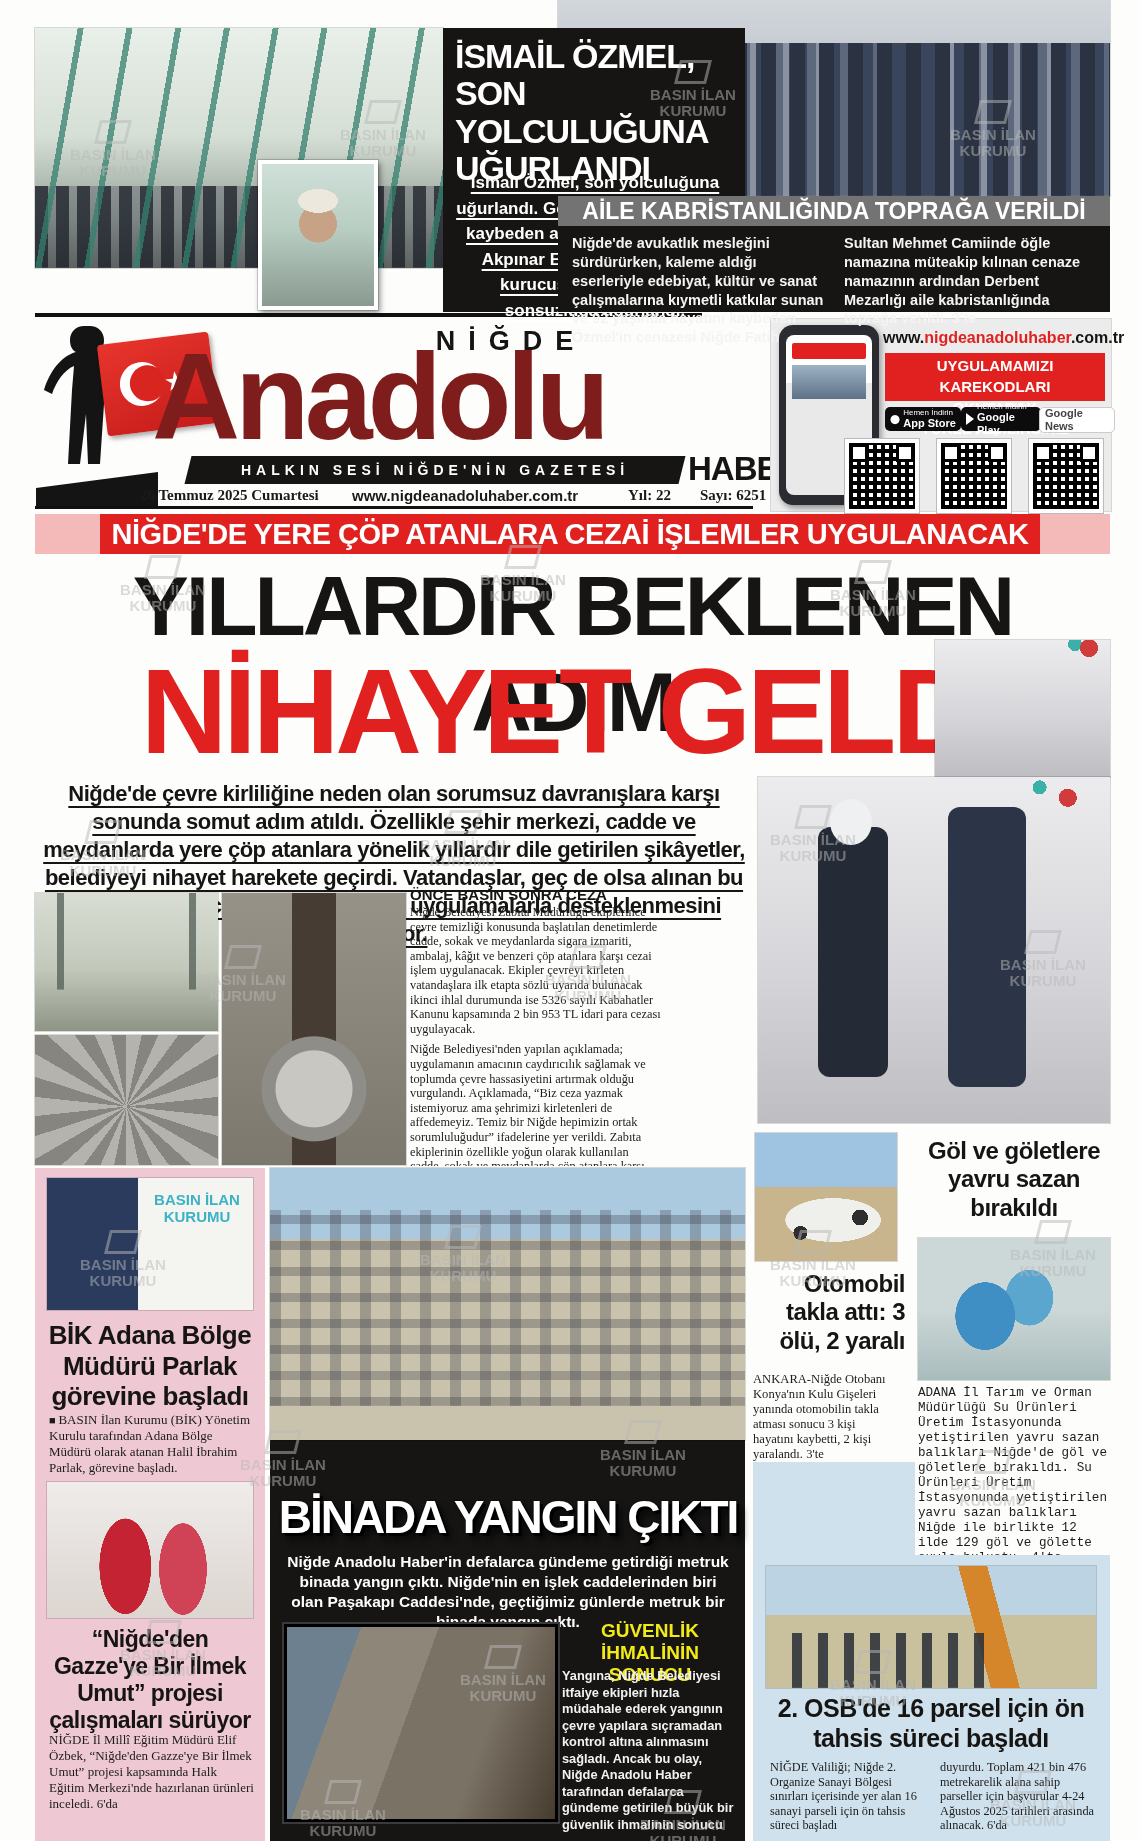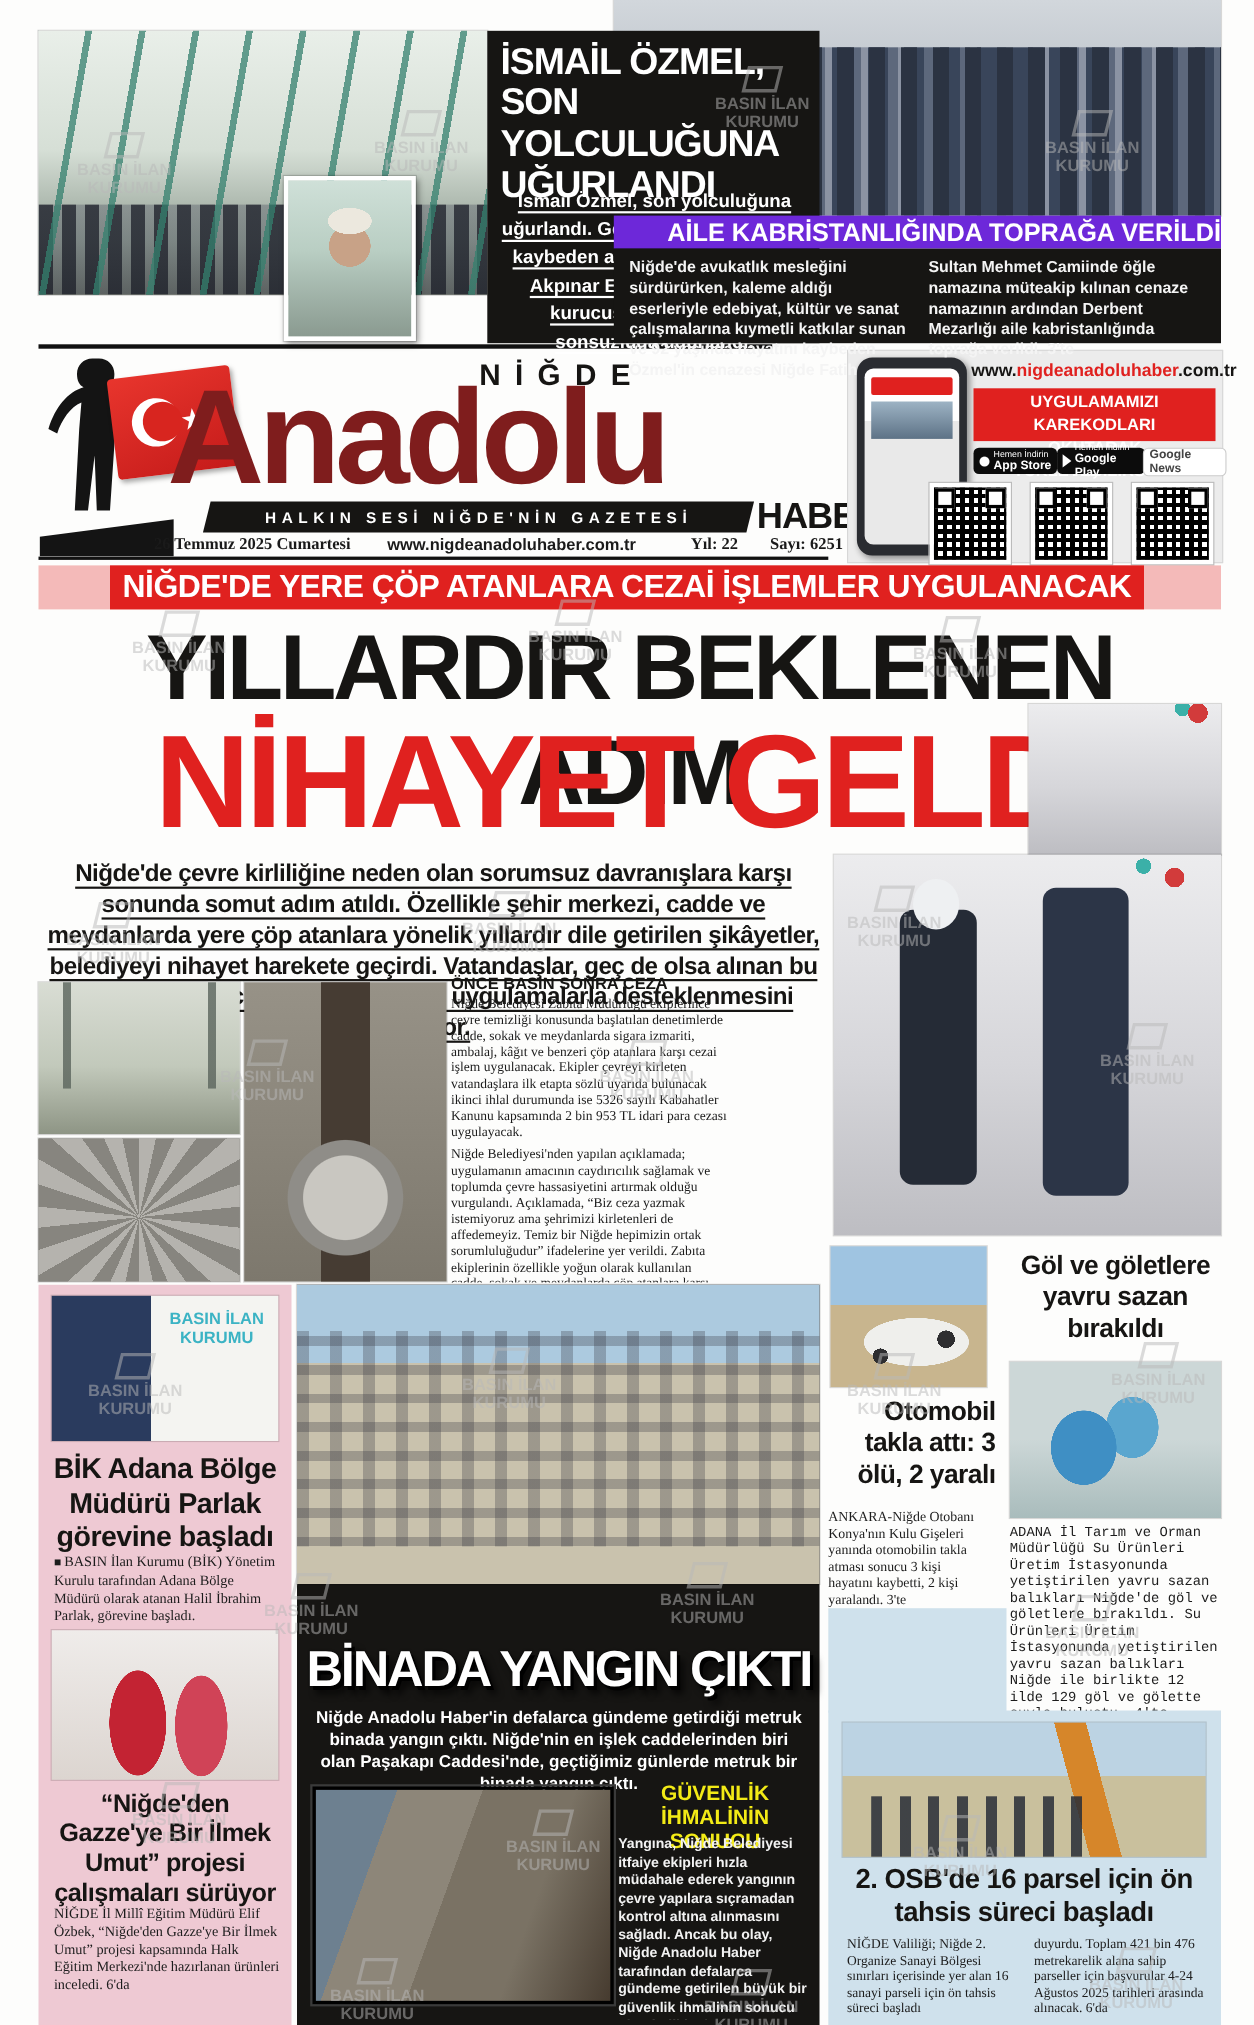--- a/index.html
+++ b/index.html
@@ -14,21 +14,21 @@
       linear-gradient(180deg,#e9efe9 0%,#d6dfd6 45%,#93a095 80%,#5a6057 100%);}
   .photo-funeral{background:
       repeating-linear-gradient(90deg,#2b3342 0 15px,#49536500 15px 23px,#737b8b00 23px 29px) bottom/100% 78% no-repeat,
       repeating-linear-gradient(90deg,#39455a 0 18px,#5d687c 18px 27px,#8b93a3 27px 33px) bottom/100% 78% no-repeat,
       linear-gradient(#d2d7dc,#a2aab4);}
   .panel-black{background:#161513;}
   .top-headline{color:#fff;font-weight:900;font-size:34px;line-height:1.1;letter-spacing:-1px;
       text-align:left;}
   .top-deck{color:#fff;font-weight:bold;font-size:17px;line-height:1.5;text-align:center;
       text-decoration:underline;text-decoration-thickness:2px;text-underline-offset:4px;}
-  .red-banner{background:#6d28d9;color:#fff;font-weight:900;font-size:23px;text-align:right;}
+  .red-banner{background:#737373;color:#fff;font-weight:900;font-size:23px;text-align:center;}
   .top-body{color:#f4f4f4;font-weight:bold;font-size:14.5px;line-height:1.3;column-count:2;column-gap:20px;}
   .photo-portrait{background:
       radial-gradient(ellipse 20px 12px at 50% 26%, #ece8de 0 99%, transparent 100%),
       radial-gradient(circle 19px at 50% 42%, #c8a287 0 99%, transparent 100%),
       linear-gradient(180deg,#cfe0d8 0%,#b9cec3 45%,#8a9a90 100%);
       border:4px solid #fff;box-shadow:2px 3px 6px rgba(0,0,0,.45);}
   
   .rule{background:#111;}
   .city-name{font-weight:900;font-size:27px;letter-spacing:13px;text-align:center;color:#161513;}
   .paper-name{font-weight:900;font-size:122px;line-height:1;letter-spacing:-5px;color:#7f1d1d;}

